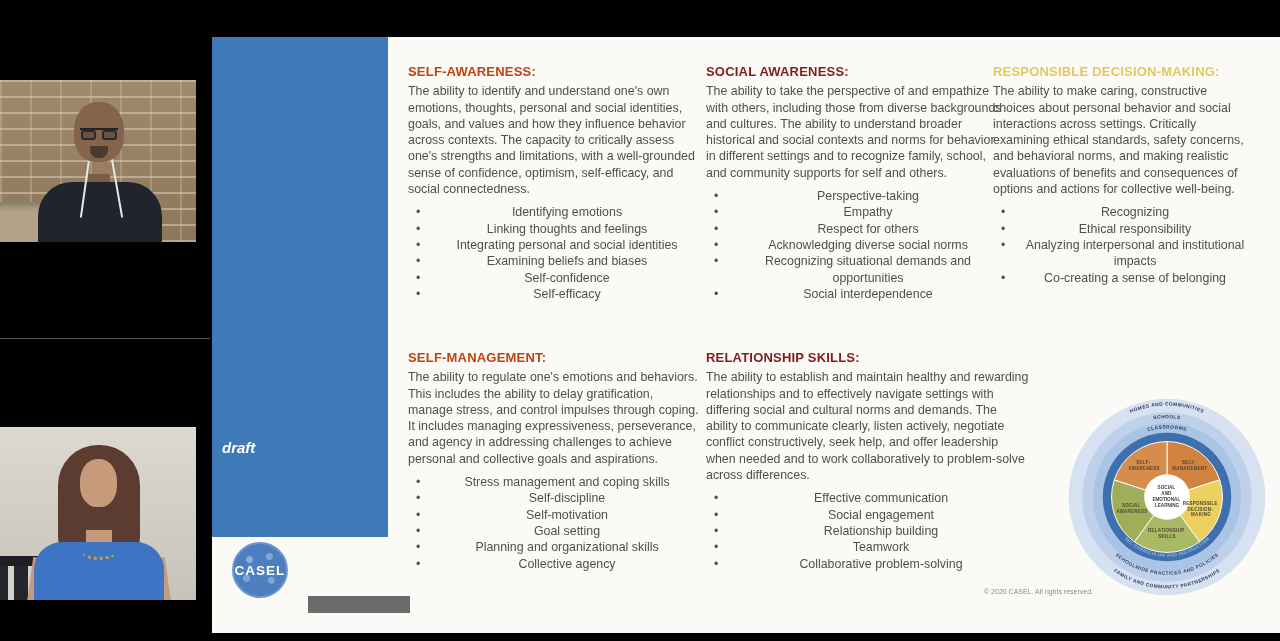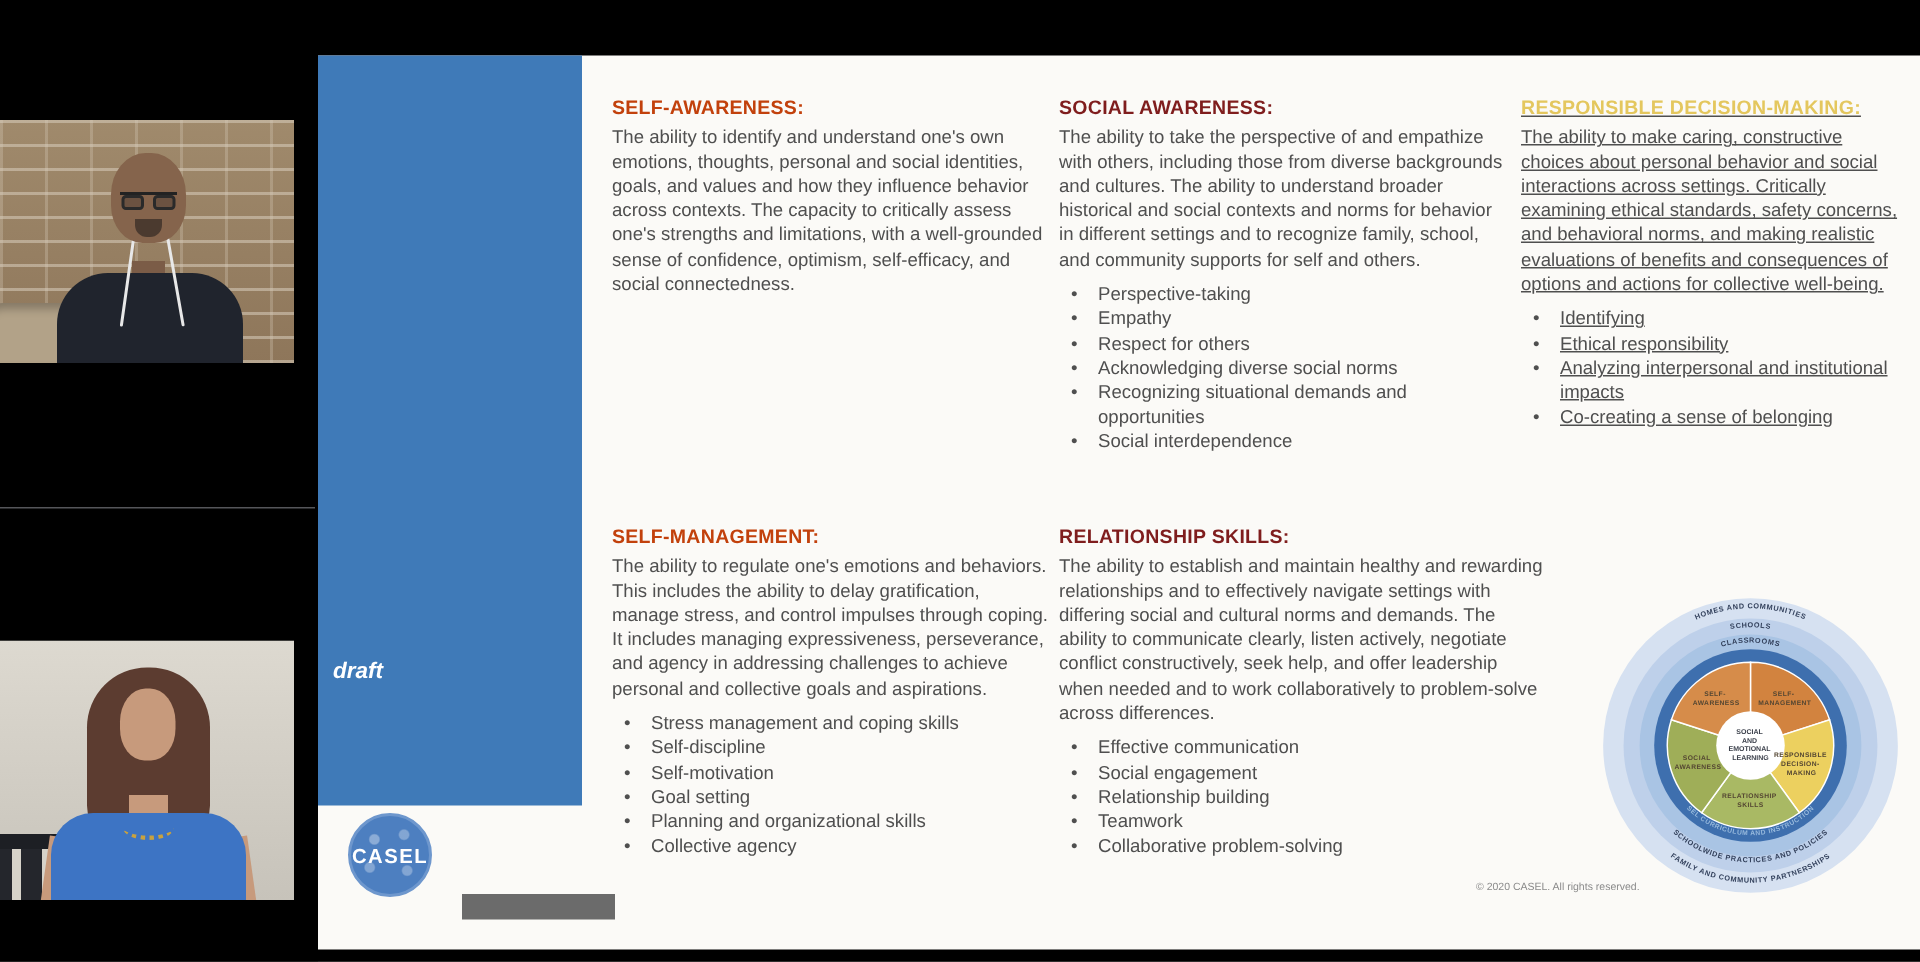--- a/index.html
+++ b/index.html
@@ -63,28 +63,28 @@
   .sidebar { position:absolute; left:0; top:0; width:176px; height:500px; background:#3f7ab8; }
   .sidebar-title { position:absolute; left:10px; top:46px; width:160px; color:#fff;
                    font-size:19px; font-weight:bold; line-height:29px; white-space:pre-line; }
   .draft-label { position:absolute; left:10px; top:402px; color:#ffffff; font-size:15px;
                  font-weight:bold; font-style:italic; }
 
   .section { position:absolute; color:#4f4f4f; font-size:12.4px; line-height:16.3px; }
   .sec-heading { font-size:13px; font-weight:bold; letter-spacing:.2px; margin-bottom:3px; }
   .sec-self-awareness { left:196px; top:27px; width:292px; }
   .sec-social-awareness { left:494px; top:27px; width:298px; }
-  .sec-responsible { left:802px; top:27px; width:258px;text-decoration:underline; }
+  .sec-responsible { left:781px; top:27px; width:258px; }
   .sec-self-management { left:196px; top:313px; width:292px; }
   .sec-relationship { left:494px; top:313px; width:324px; }
   .hd-orange { color:#c2410c; }
   .hd-olive { color:#7f1d1d; }
   .hd-yellow { color:#e4c75e; }
   .bullets { list-style:none; margin-top:7px; }
-  .bullets li { position:relative; padding-left:26px; }
+  .bullets li { position:relative; padding-left:26px;text-align:center; }
   .bullets li::before { content:"•"; position:absolute; left:8px; top:0; color:#4f4f4f; }
 
   .casel-logo { position:absolute; left:20px; top:505px; width:56px; height:56px; border-radius:50%;
     background:
       radial-gradient(circle at 30% 30%, rgba(255,255,255,.35) 0 3px, rgba(0,0,0,0) 4px),
       radial-gradient(circle at 68% 24%, rgba(255,255,255,.3) 0 3px, rgba(0,0,0,0) 4px),
       radial-gradient(circle at 24% 66%, rgba(255,255,255,.3) 0 3px, rgba(0,0,0,0) 4px),
       radial-gradient(circle at 72% 70%, rgba(255,255,255,.3) 0 3px, rgba(0,0,0,0) 4px),
       #4d7fc0;
     display:flex; align-items:center; justify-content:center;
@@ -139,40 +139,48 @@
 
   <div class="slide">
 
     <div class="sidebar">
       <div class="draft-label">draft</div>
     </div>
 
     <div class="section sec-self-awareness">
       <div class="sec-heading hd-orange">SELF-AWARENESS:</div>
       <div class="sec-body">The ability to identify and understand one's own emotions, thoughts, personal and social identities, goals, and values and how they influence behavior across contexts. The capacity to critically assess one's strengths and limitations, with a well-grounded sense of confidence, optimism, self-efficacy, and social connectedness.</div>
+      <ul class="bullets">
+          <li>Identifying emotions</li>
+          <li>Linking thoughts and feelings</li>
+          <li>Integrating personal and social identities</li>
+          <li>Examining beliefs and biases</li>
+          <li>Self-confidence</li>
+          <li>Self-efficacy</li>
+        </ul>
     </div>
 
     <div class="section sec-social-awareness">
       <div class="sec-heading hd-olive">SOCIAL AWARENESS:</div>
       <div class="sec-body">The ability to take the perspective of and empathize with others, including those from diverse backgrounds and cultures. The ability to understand broader historical and social contexts and norms for behavior in different settings and to recognize family, school, and community supports for self and others.</div>
       <ul class="bullets">
           <li>Perspective-taking</li>
           <li>Empathy</li>
           <li>Respect for others</li>
           <li>Acknowledging diverse social norms</li>
           <li>Recognizing situational demands and opportunities</li>
           <li>Social interdependence</li>
         </ul>
     </div>
 
     <div class="section sec-responsible">
       <div class="sec-heading hd-yellow">RESPONSIBLE DECISION-MAKING:</div>
       <div class="sec-body">The ability to make caring, constructive choices about personal behavior and social interactions across settings. Critically examining ethical standards, safety concerns, and behavioral norms, and making realistic evaluations of benefits and consequences of options and actions for collective well-being.</div>
       <ul class="bullets">
-          <li>Identifying</li>
+          <li>Recognizing</li>
           <li>Ethical responsibility</li>
           <li>Analyzing interpersonal and institutional impacts</li>
           <li>Co-creating a sense of belonging</li>
         </ul>
     </div>
 
     <div class="section sec-self-management">
       <div class="sec-heading hd-orange">SELF-MANAGEMENT:</div>
       <div class="sec-body">The ability to regulate one's emotions and behaviors. This includes the ability to delay gratification, manage stress, and control impulses through coping. It includes managing expressiveness, perseverance, and agency in addressing challenges to achieve personal and collective goals and aspirations.</div>
       <ul class="bullets">

